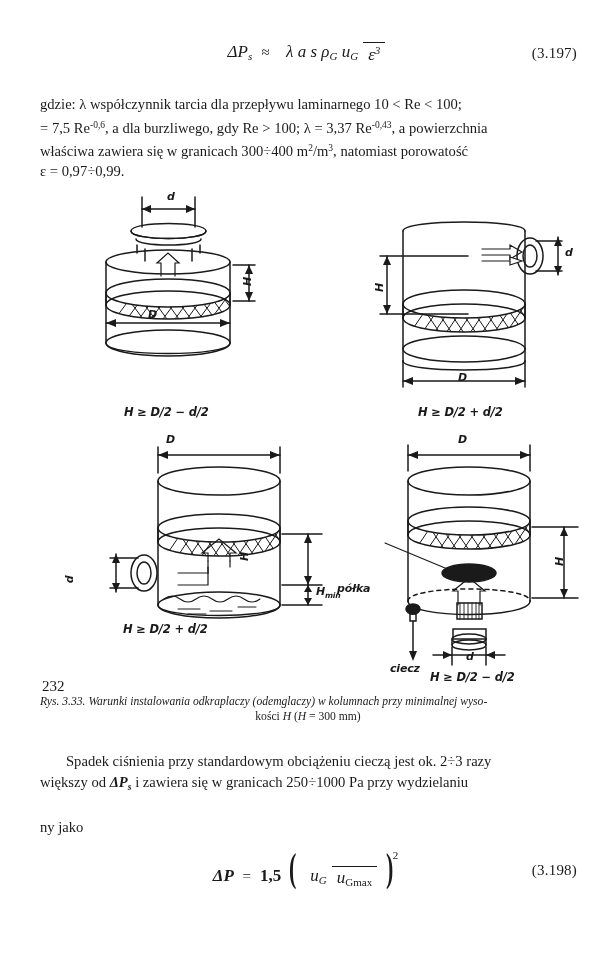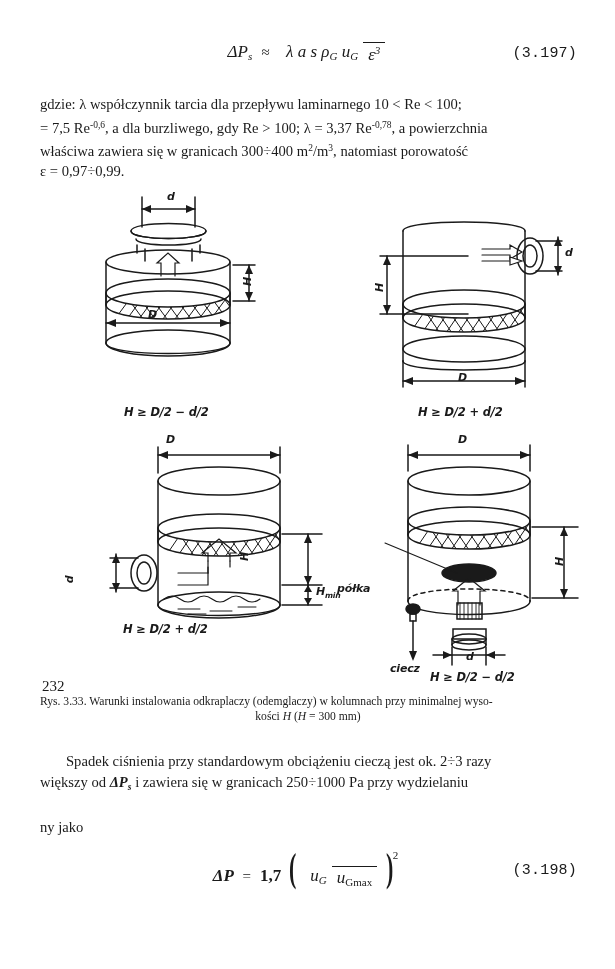--- a/index.html
+++ b/index.html
@@ -34,21 +34,20 @@
     flex: 1;
     display: flex;
     justify-content: center;
     align-items: center;
   }
   .eq-num {
     position: absolute;
     right: 38px;
     font-size: 15px;
     letter-spacing: .2px;
-    font-family: Liberation Mono, monospace;
   }
   .math { font-style: italic; white-space: nowrap; }
   .frac {
     display: inline-flex;
     flex-direction: row;
     align-items: center;
     vertical-align: middle;
     margin: 0 2px;
   }
   .frac .num { padding: 0 5px 1px 5px; }
@@ -76,21 +75,21 @@
     text-align: justify;
   }
   .caption {
     position: absolute;
     left: 40px;
     width: 536px;
     font-size: 11.6px;
     line-height: 15px;
     text-align: center;
   }
-  .caption .l1 { display: block; text-align: left; }
+  .caption .l1 { display: block; text-align: left; font-style: italic; }
   .caption .l2 { display: block; text-align: center; }
   .pageno {
     position: absolute;
     left: 42px;
     bottom: 28px;
     font-size: 15px;
   }
 
   
   .figure {
@@ -123,21 +122,21 @@
           <span class="num"><span>λ a s ρ</span><sub class="s">G</sub>&nbsp;<span>u</span><sub class="s">G</sub></span>
           <span class="den"><span>ε</span><sup class="s">3</sup></span>
         </span>
       </span>
     </div>
     <span class="eq-num">(3.197)</span>
   </div>
 
   <div class="para" style="left:40px; top:94px; width:540px;">
     <span>gdzie:  λ  współczynnik tarcia dla  przepływu  laminarnego  10 &lt; Re &lt; 100;</span><br>
-    <span>= 7,5 Re</span><sup class="s">-0,6</sup><span>, a dla burzliwego, gdy Re &gt; 100;  λ  = 3,37 Re</span><sup class="s">-0,78</sup><span>, a powierzchnia</span><br>
+    <span>= 7,5 Re</span><sup class="s">-0,6</sup><span>, a dla burzliwego, gdy Re &gt; 100;  λ  = 3,37 Re</span><sup class="s">-0,43</sup><span>, a powierzchnia</span><br>
     <span>właściwa  zawiera  się  w granicach  300÷400  m</span><sup class="s">2</sup><span>/m</span><sup class="s">3</sup><span>,  natomiast  porowatość</span><br>
     <span>ε  = 0,97÷0,99.</span>
   </div>
 
   <div class="figure">
 
     <svg width="290" height="230" viewBox="0 0 290 230" style="position:absolute;left:95px;top:0px;">
       <g fill="none" stroke="#1a1a1a" stroke-width="1.5" stroke-linecap="round">
 
         <line x1="47" y1="14" x2="47" y2="44"></line>
@@ -470,21 +469,21 @@
     <span>większy od  </span><b><i><span>ΔP</span><sub class="s">s</sub></i></b><span>  i zawiera  się  w granicach 250÷1000 Pa  przy  wydzielaniu</span><br>
     <br>
     <span>ny jako</span>
   </div>
 
   <div class="eq-row" style="top:840px; height:60px;">
     <div class="eq-center">
       <span class="math" style="font-size:17px; font-weight:700;">
         <span>ΔP</span>
         <span class="op" style="font-size:15px; font-weight:400;">=</span>
-        <span style="font-style:normal;">1,7</span>
+        <span style="font-style:normal;">1,5</span>
         <span class="bigparen">(</span>
         <span class="frac" style="font-weight:400;">
           <span class="num"><span>u</span><sub class="s">G</sub></span>
           <span class="den"><span>u</span><sub class="s" style="font-style:normal;">Gmax</sub></span>
         </span>
         <span class="bigparen">)</span><sup class="s" style="font-style:normal;font-weight:400;position:relative;top:-16px;left:-4px;">2</sup>
       </span>
     </div>
     <span class="eq-num" style="font-weight:400;">(3.198)</span>
   </div>

